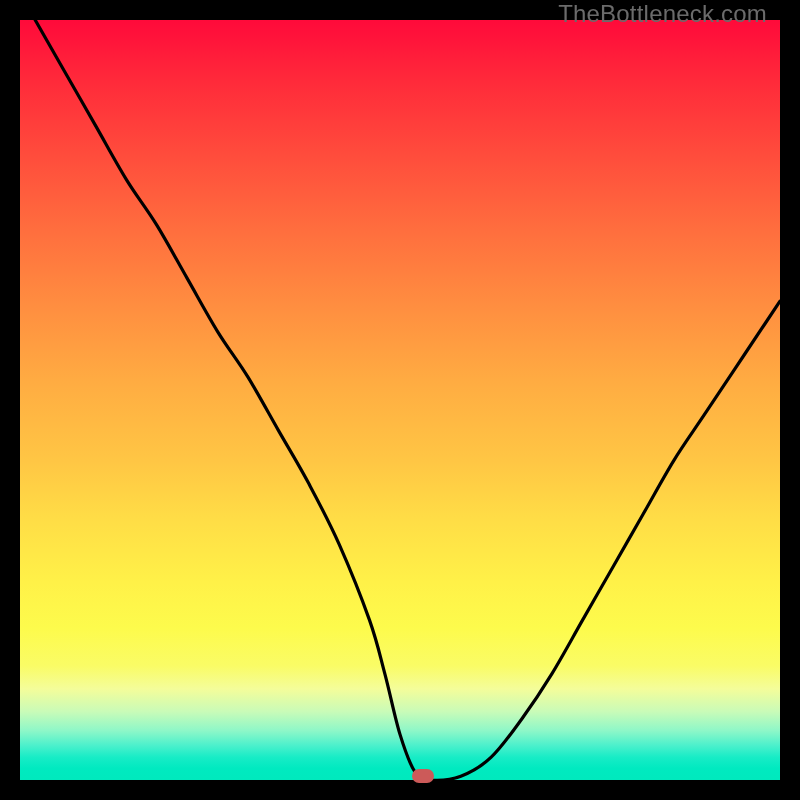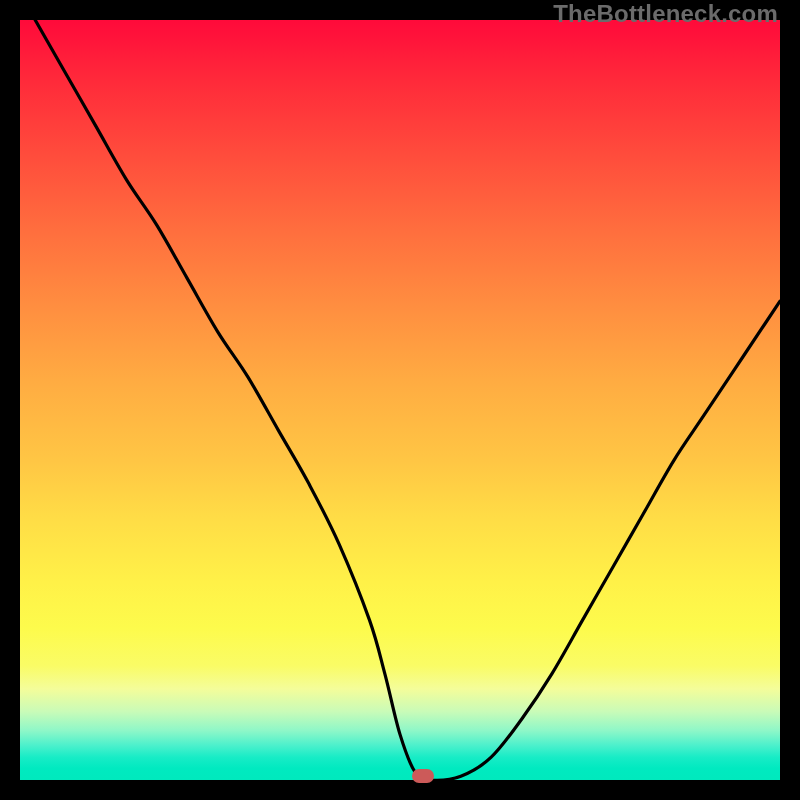--- a/index.html
+++ b/index.html
@@ -41,23 +41,23 @@
       #8ef7c8 93.5%,
       #4af0cc 95.5%,
       #18ecc6 97%,
       #00eac0 98.5%,
       #00e9bd 100%
     );
   }
   .watermark {
     position: absolute;
     top: 0px;
-    right: 22px;
+    right: 33px;
     font-size: 24px;
-    font-weight: 700;
+    font-weight: 400;
     color: #6b6b6b;
     letter-spacing: 0.2px;
     z-index: 5;
   }
   svg.curve {
     position: absolute;
     left: 0;
     top: 0;
     width: 760px;
     height: 760px;

